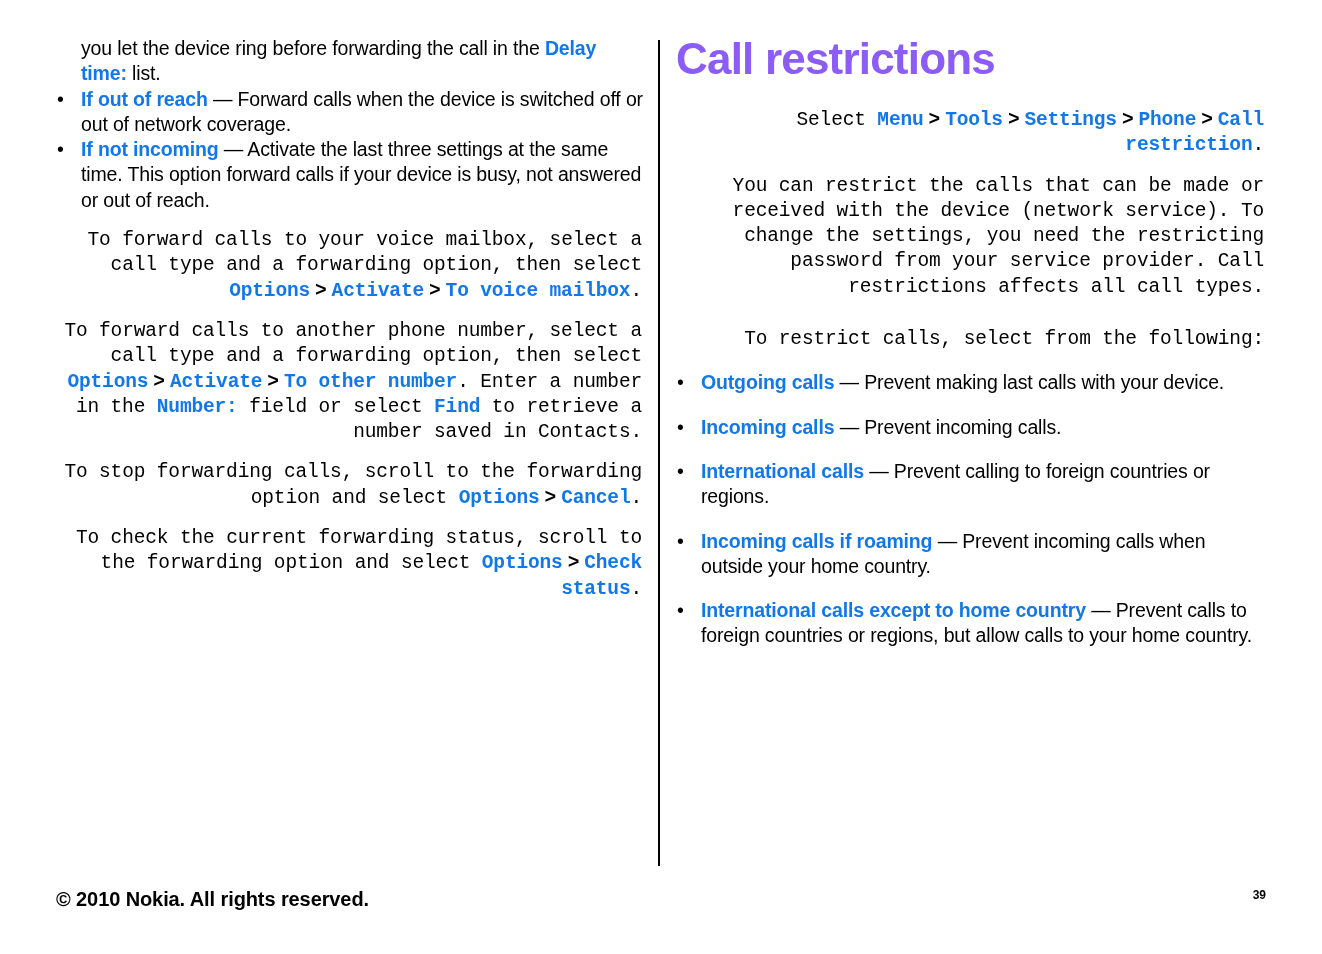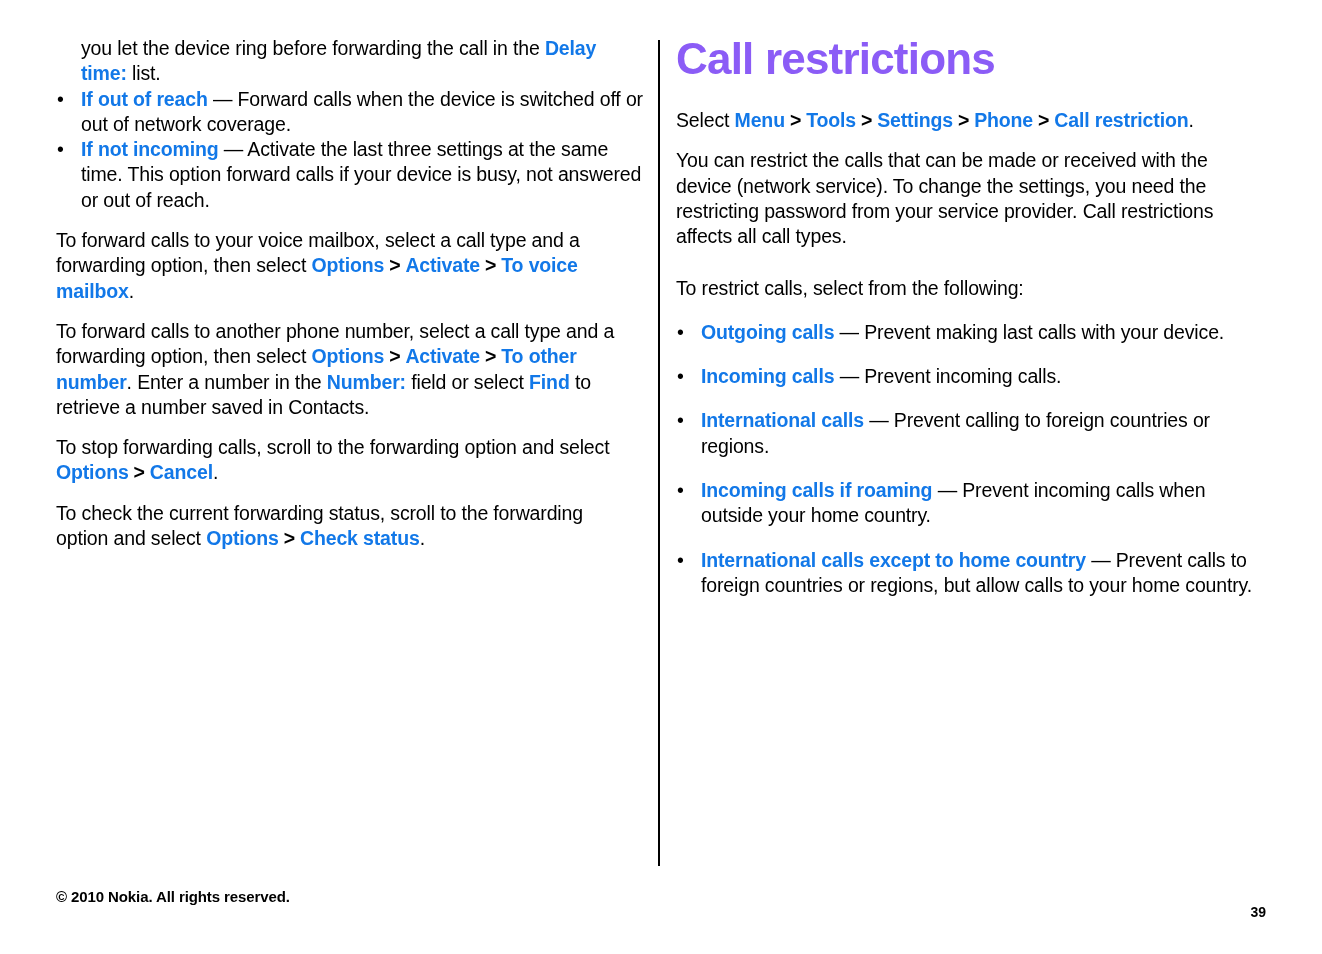--- a/index.html
+++ b/index.html
@@ -37,23 +37,24 @@
     position: absolute;
     left: 658px;
     top: 40px;
     width: 2px;
     height: 826px;
     background: #000000;
   }
 
   
   p.para {
-    margin: 0 12px 15px 0;
-    text-align: left;
+    margin: 0 4px 15px 0;
+    text-align: right;
     letter-spacing: -0.15px;
+    font-family: Liberation Mono, monospace;
   }
 
   
   p.cont {
     margin: 0 0 0 0;
     padding-left: 25px;
     letter-spacing: -0.15px;
   }
 
   h1.heading {
@@ -110,29 +111,29 @@
     position: absolute;
     left: 56px;
     right: 56px;
     top: 888px;
     height: 26px;
   }
   .footer .copyright {
     position: absolute;
     left: 0;
     top: 0;
-    font-size: 15px;
+    font-size: 20px;
     font-weight: bold;
     letter-spacing: -0.1px;
   }
   .footer .pageno {
     position: absolute;
     right: 0;
-    top: 16px;
-    font-size: 14px;
+    top: 0;
+    font-size: 12px;
     font-weight: bold;
   }
 </style>
 </head>
 <body>
 
 <div class="page">
 
   <div class="col col-left">
 

